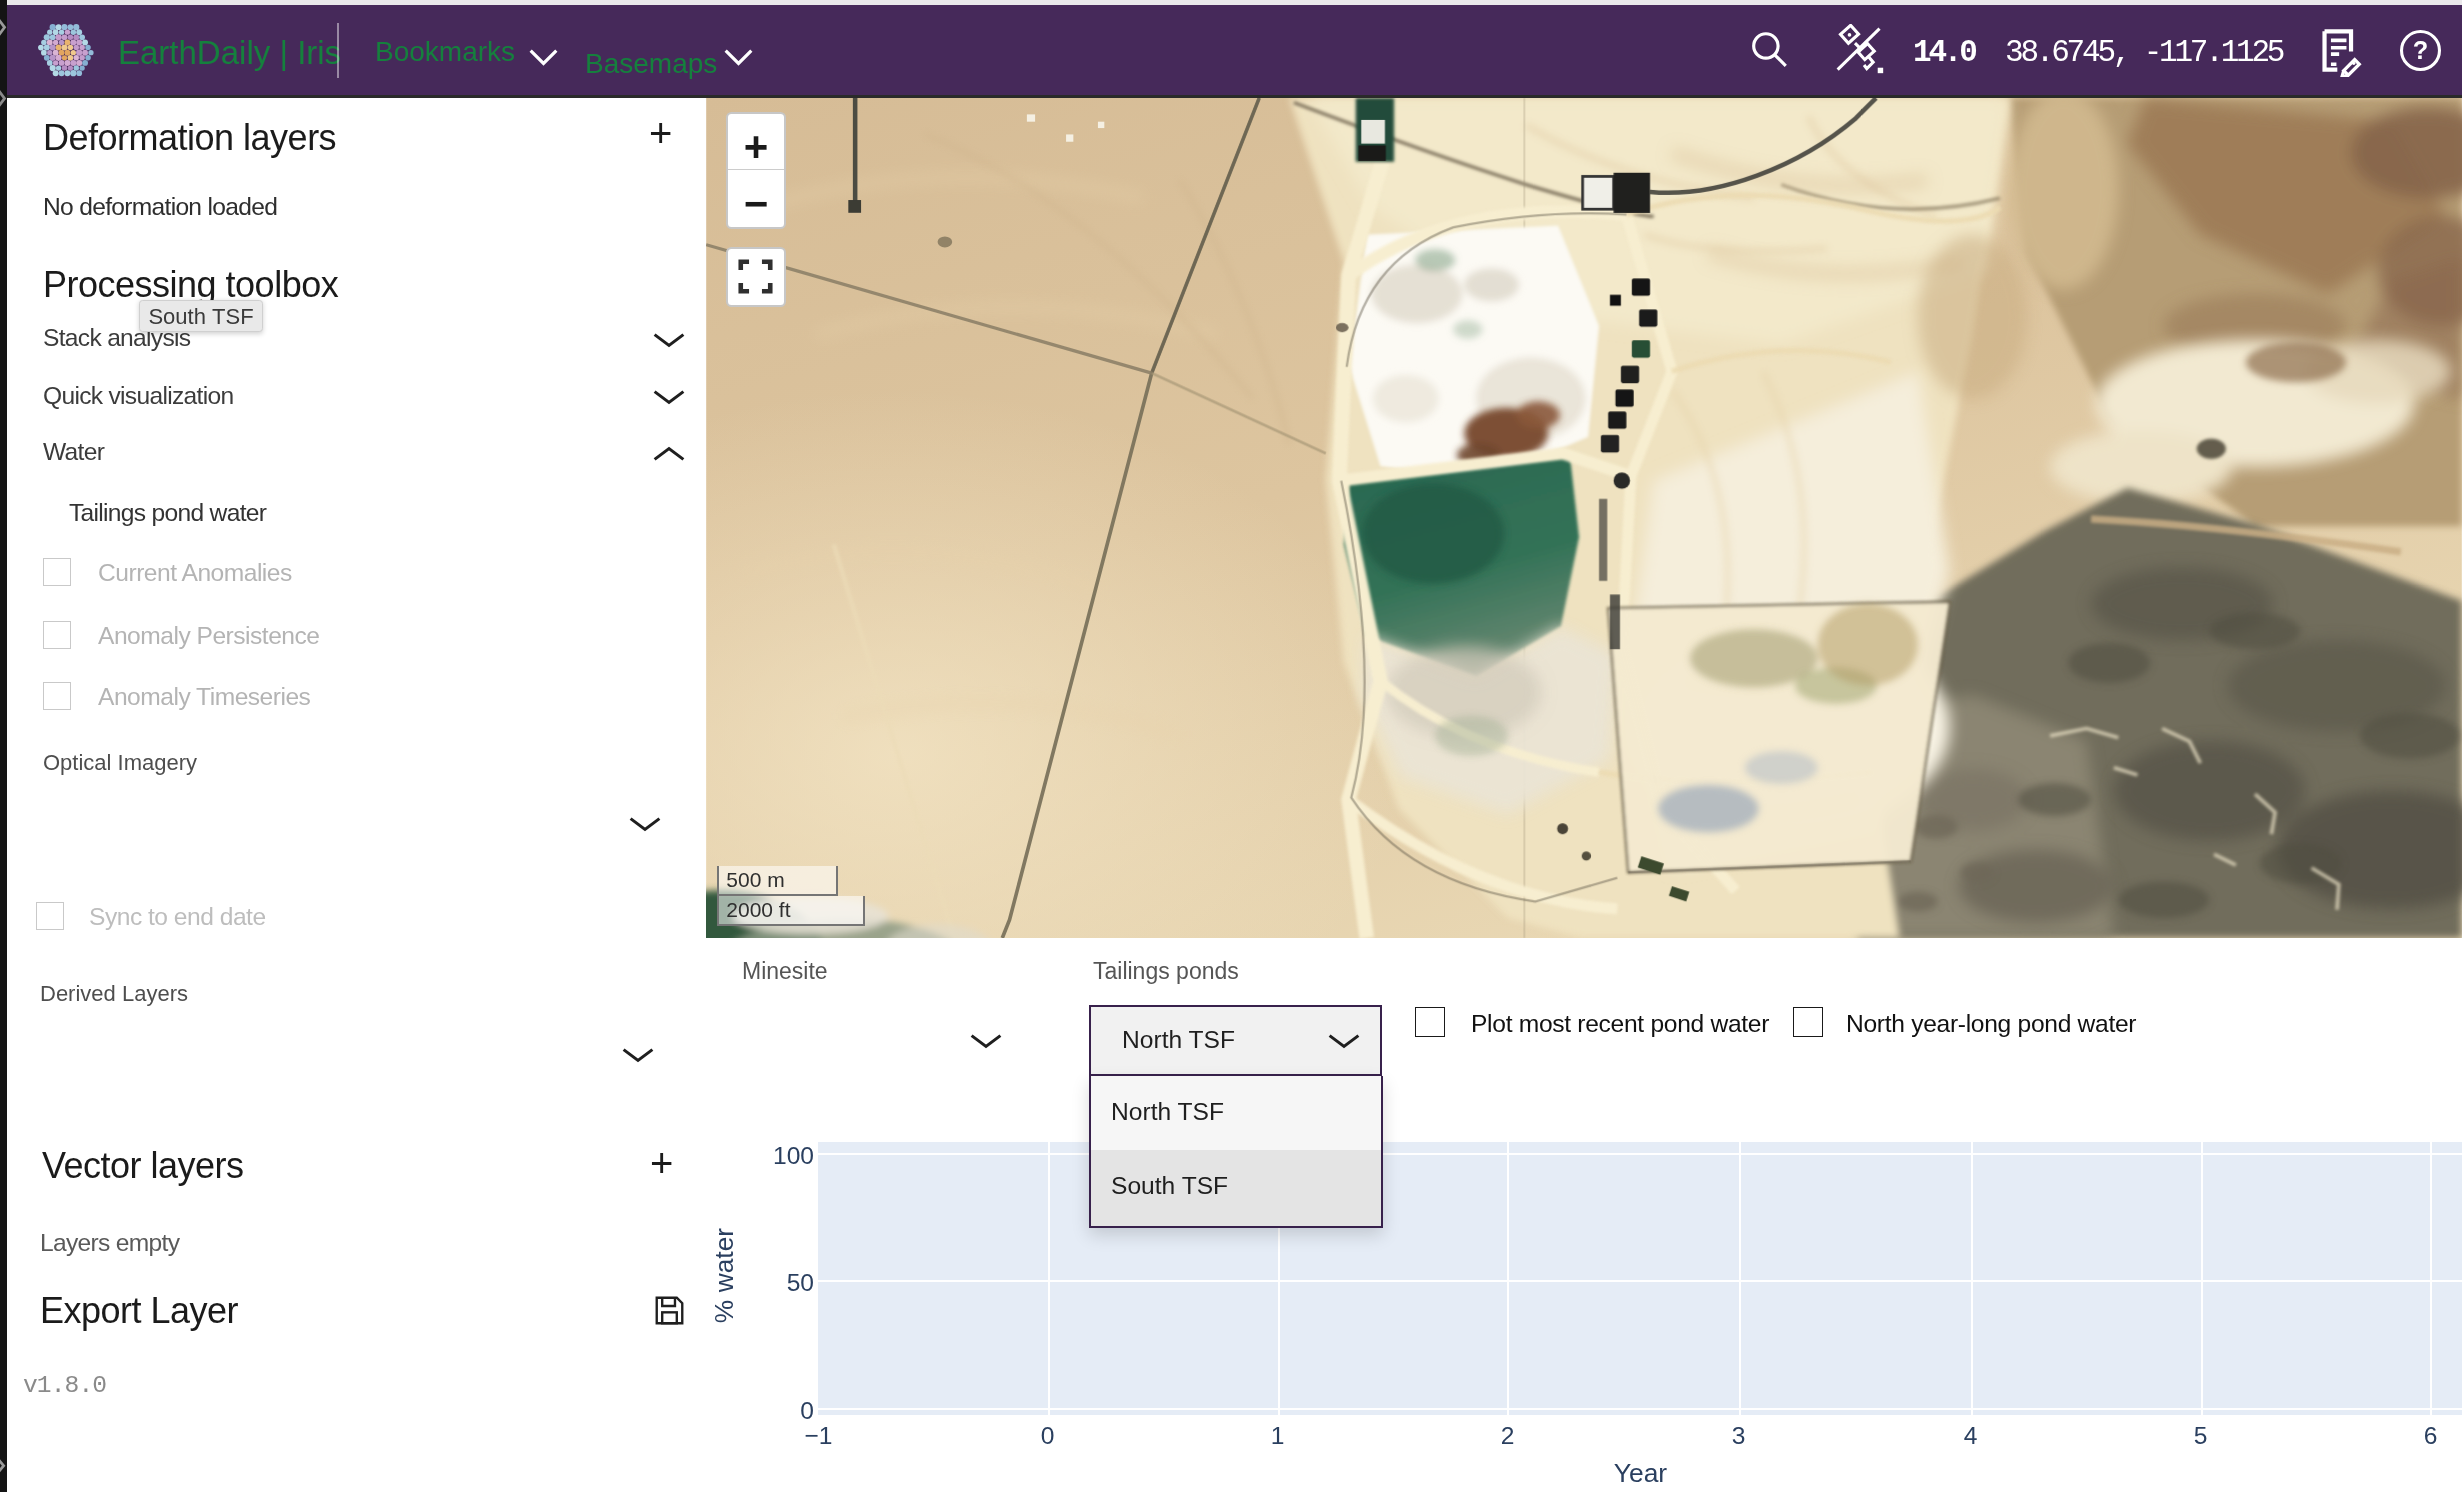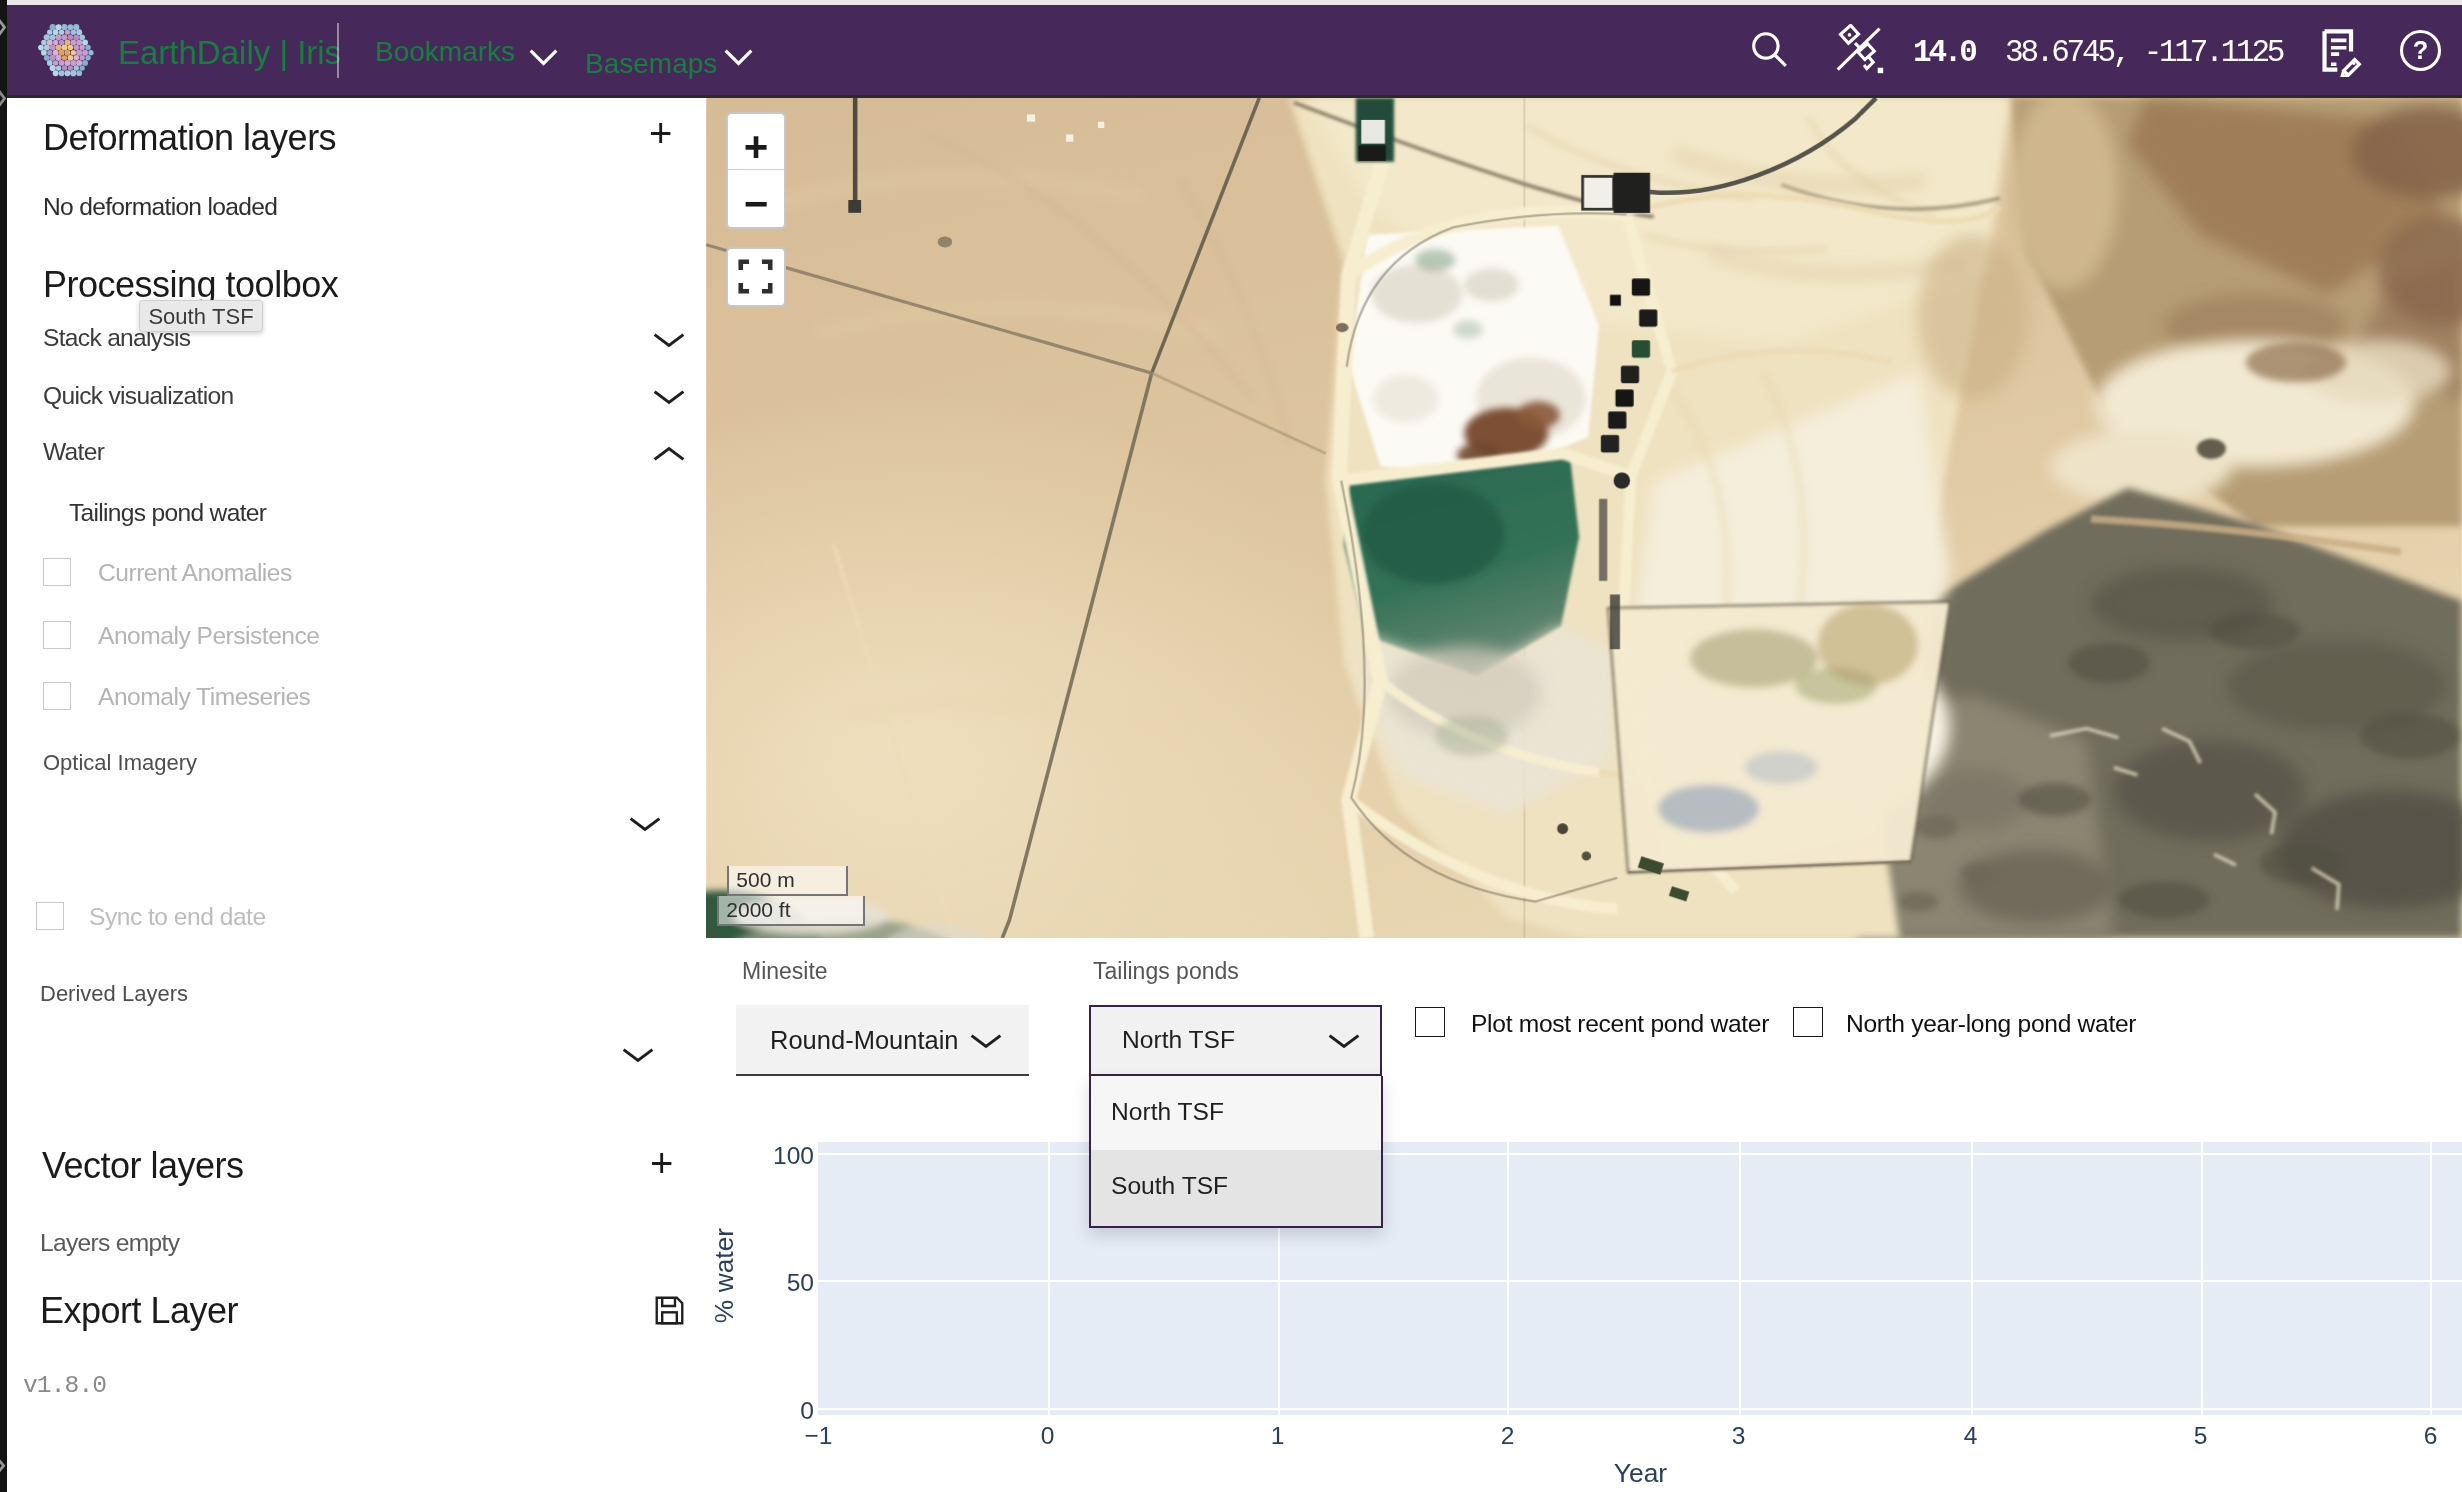--- a/index.html
+++ b/index.html
@@ -421,27 +421,24 @@
 <div class="lctl" style="left:20px;top:149px;width:60px;height:60px;">
         <svg width="35" height="35" viewBox="0 0 38 38" style="position:absolute;left:10px;top:10px">
           <g stroke="#2f2f2f" stroke-width="5" fill="none">
             <path d="M3 12 V3 H12"></path>
             <path d="M26 3 H35 V12"></path>
             <path d="M35 26 V35 H26"></path>
             <path d="M12 35 H3 V26"></path>
           </g>
         </svg>
       </div>
-<div style="position:absolute;left:21px;top:768px;width:121px;height:30px;background:rgba(255,255,255,0.55);border:2.7px solid #757575;border-top:none;font-size:21px;color:#2f2f2f;line-height:27px;padding-left:7.3px;">500 m</div>
+<div style="position:absolute;left:11px;top:768px;width:121px;height:30px;background:rgba(255,255,255,0.55);border:2.7px solid #757575;border-top:none;font-size:21px;color:#2f2f2f;line-height:27px;padding-left:7.3px;">500 m</div>
 <div style="position:absolute;left:11px;top:798px;width:148px;height:30px;background:rgba(255,255,255,0.55);border:2.7px solid #757575;border-top:none;font-size:21px;color:#2f2f2f;line-height:27px;padding-left:7.3px;">2000 ft</div>
 </div>
 <div class="ctl-lbl" style="left:742px;top:958px;">Minesite</div>
-<div class="abs selbox" style="left:736px;top:1005px;width:293px;height:71px;border-bottom-color:#3a3a3a;">
-      <div class="txt">Round-Mountain</div>
-    </div>
 <svg class="abs" style="left:968px;top:1032px" width="36" height="18" viewBox="0 0 40 20">
       <path d="M4 4 L20 16 L36 4" stroke="#1f1f1f" stroke-width="3.4" fill="none"></path>
     </svg>
 <div class="ctl-lbl" style="left:1093px;top:958px;">Tailings ponds</div>
 <div class="abs" style="left:1089px;top:1005px;width:293px;height:71px;background:#f1f1f1;border:2.7px solid #38214c;"></div>
 <div class="abs ddtxt" style="left:1122px;top:1026px;">North TSF</div>
 <svg class="abs" style="left:1326px;top:1032px" width="36" height="18" viewBox="0 0 40 20">
       <path d="M4 4 L20 16 L36 4" stroke="#1f1f1f" stroke-width="3.4" fill="none"></path>
     </svg>
 <div class="abs" style="left:1089px;top:1076px;width:294px;height:152px;border:2.7px solid #38214c;border-top:none;background:#f6f6f6;box-shadow:0 7.3px 16.4px rgba(0,0,0,0.15);z-index:50;">

